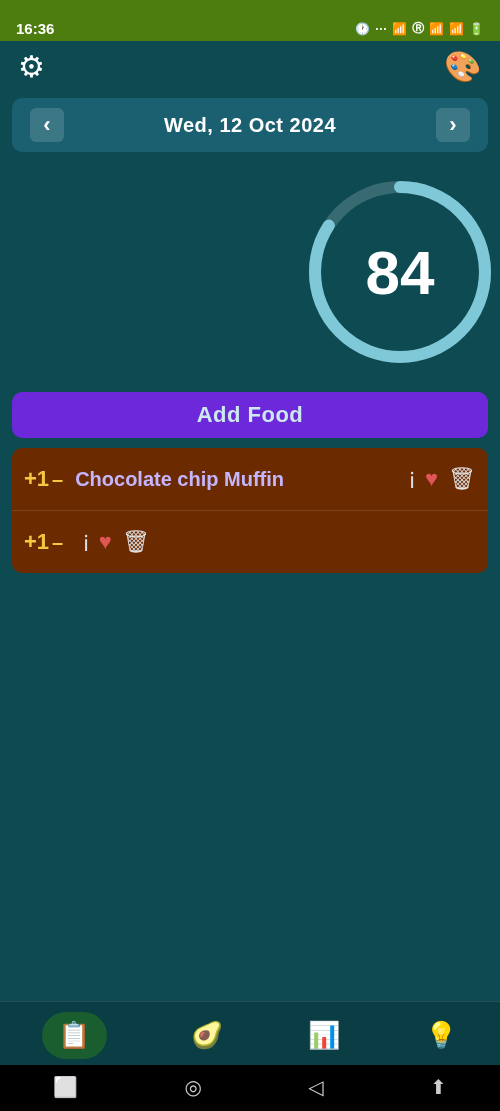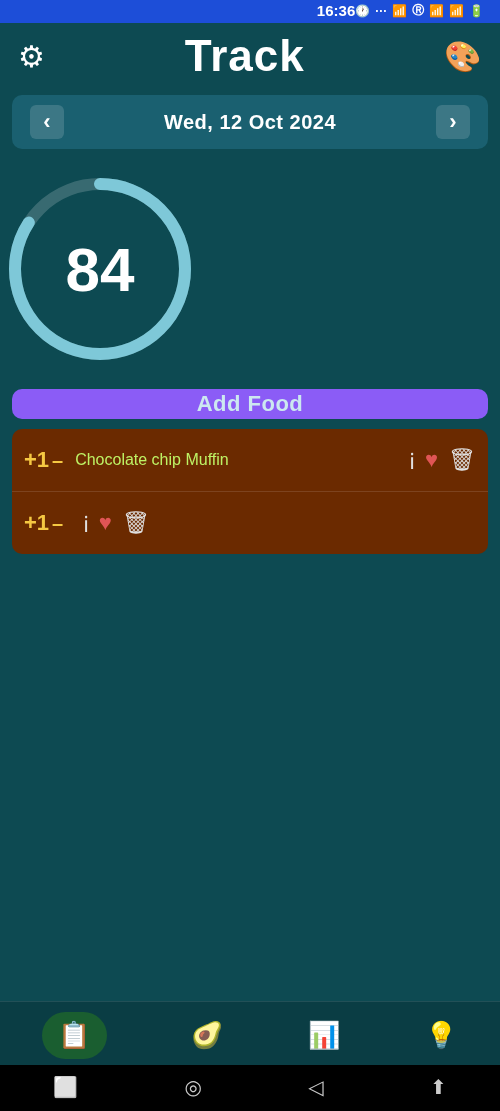--- a/index.html
+++ b/index.html
@@ -8,25 +8,25 @@
       width: 500px;
       min-height: 1111px;
       background: #0d4a52;
       font-family: 'Segoe UI', Arial, sans-serif;
       color: #fff;
       overflow-x: hidden;
     }
 
     
     .status-bar {
-      background: #1d4ed8;
-      display: flex;
-      justify-content: flex-end;
-      align-items: center;
-      padding: 2px 16px 4px;
+      background: #4d7c0f;
+      display: flex;
+      justify-content: space-between;
+      align-items: center;
+      padding: 20px 16px 4px;
       font-size: 13px;
       font-weight: 600;
     }
     .status-time { font-size: 15px; font-weight: 700; }
     .status-icons { display: flex; align-items: center; gap: 5px; }
     .status-icon { font-size: 12px; }
 
     
     .header {
       background: #0d4a52;
@@ -70,21 +70,21 @@
     .date-nav-label {
       font-size: 20px;
       font-weight: 600;
       letter-spacing: 0.5px;
     }
 
     
     .ring-container {
       display: flex;
       flex-direction: column;
-      align-items: flex-start;
+      align-items: flex-end;
       justify-content: center;
       padding: 10px 0 20px;
     }
     .ring-wrapper {
       position: relative;
       width: 200px;
       height: 200px;
     }
     .ring-wrapper svg {
       transform: rotate(-90deg);
@@ -96,27 +96,27 @@
       transform: translate(-50%, -50%);
       font-size: 62px;
       font-weight: 900;
       color: #fff;
     }
 
     
     .add-food-btn {
       display: block;
       margin: 0 12px 0;
-      background: #8b5cf6;
+      background: #6d28d9;
       border: none;
       border-radius: 10px;
       color: #cce8f0;
       font-size: 22px;
       font-weight: 600;
-      padding: 2px 0;
+      padding: 10px 0;
       text-align: center;
       width: calc(100% - 24px);
       cursor: pointer;
       letter-spacing: 0.5px;
     }
 
     
     .food-list {
       margin: 10px 12px 0;
       background: #6b2a00;
@@ -147,23 +147,23 @@
       line-height: 1;
     }
     .qty-dash {
       font-size: 20px;
       font-weight: 700;
       color: #f5c842;
       margin: 0 2px;
     }
     .food-name {
       flex: 1;
-      font-size: 16px;
-      font-weight: 400;
-      color: #bef264;
+      font-size: 20px;
+      font-weight: 700;
+      color: #c4b5fd;
       line-height: 1.3;
     }
     .food-actions {
       display: flex;
       align-items: center;
       gap: 10px;
       margin-left: 8px;
       flex-shrink: 0;
     }
     .action-icon {
@@ -224,21 +224,20 @@
     <span class="status-icon">📶</span>
     <span class="status-icon">Ⓡ</span>
     <span class="status-icon">📶</span>
     <span class="status-icon">📶</span>
     <span class="status-icon">🔋</span>
   </div>
 </div>
 
 <div class="header">
   <span class="header-gear">⚙</span>
-  <span class="header-title">Track</span>
   <span class="header-palette">🎨</span>
 </div>
 
 <div class="date-nav">
   <div class="date-nav-arrow">‹</div>
   <span class="date-nav-label">Wed, 12 Oct 2024</span>
   <div class="date-nav-arrow">›</div>
 </div>
 
 <div class="ring-container">

